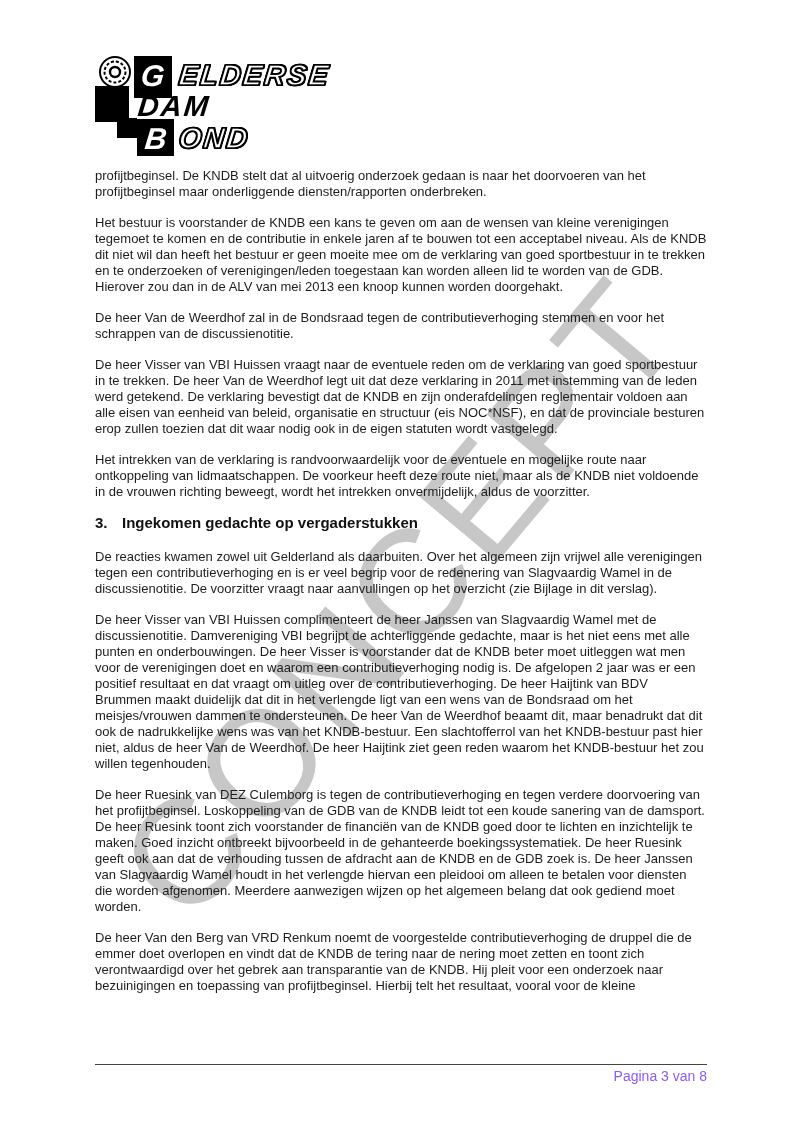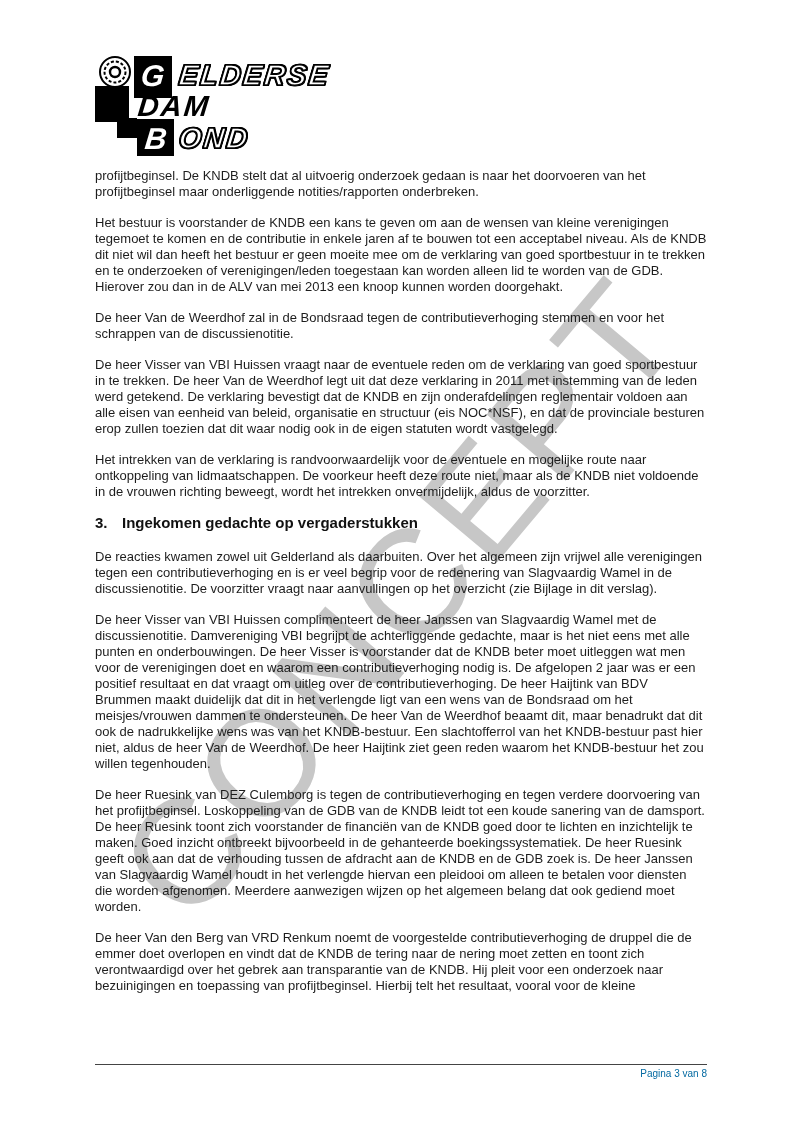--- a/index.html
+++ b/index.html
@@ -69,21 +69,21 @@
   .section-heading {
     display:flex;
     font-size:15px; font-weight:bold; color:#111;
     margin:9px 0 18px 0;
   }
   .section-heading .num { width:27px; flex:none; }
 
   
   .footer { position:absolute; left:95px; top:1064px; width:612px; z-index:1; }
   .footer-rule { border-top:1px solid #444; height:0; width:100%; }
-  .page-number { text-align:right; font-size:10px; margin-top:3px; color:#0369a1; }
+  .page-number { text-align:right; font-size:14px; margin-top:3px; color:#8b5cf6; }
 </style>
 </head>
 <body>
 
 <div class="page">
 
   <div class="watermark">CONCEPT</div>
 
   <div class="logo">
     <span class="piece">
@@ -98,21 +98,21 @@
     <span class="logo-word outline-word w-elderse">ELDERSE</span>
     <div class="sq sq-2"></div>
     <span class="logo-word solid-word w-dam">DAM</span>
     <div class="sq sq-sm"></div>
     <div class="sq sq-b"></div>
     <span class="logo-letter b-letter">B</span>
     <span class="logo-word outline-word w-ond">OND</span>
   </div>
 
   <main class="content">
-    <p>profijtbeginsel. De KNDB stelt dat al uitvoerig onderzoek gedaan is naar het doorvoeren van het profijtbeginsel maar onderliggende notities/rapporten onderbreken.</p>
+    <p>profijtbeginsel. De KNDB stelt dat al uitvoerig onderzoek gedaan is naar het doorvoeren van het profijtbeginsel maar onderliggende diensten/rapporten onderbreken.</p>
     <p>Het bestuur is voorstander de KNDB een kans te geven om aan de wensen van kleine verenigingen tegemoet te komen en de contributie in enkele jaren af te bouwen tot een acceptabel niveau. Als de KNDB dit niet wil dan heeft het bestuur er geen moeite mee om de verklaring van goed sportbestuur in te trekken en te onderzoeken of verenigingen/leden toegestaan kan worden alleen lid te worden van de GDB. Hierover zou dan in de ALV van mei 2013 een knoop kunnen worden doorgehakt.</p>
     <p>De heer Van de Weerdhof zal in de Bondsraad tegen de contributieverhoging stemmen en voor het schrappen van de discussienotitie.</p>
     <p>De heer Visser van VBI Huissen vraagt naar de eventuele reden om de verklaring van goed sportbestuur in te trekken. De heer Van de Weerdhof legt uit dat deze verklaring in 2011 met instemming van de leden werd getekend. De verklaring bevestigt dat de KNDB en zijn onderafdelingen reglementair voldoen aan alle eisen van eenheid van beleid, organisatie en structuur (eis NOC*NSF), en dat de provinciale besturen erop zullen toezien dat dit waar nodig ook in de eigen statuten wordt vastgelegd.</p>
     <p>Het intrekken van de verklaring is randvoorwaardelijk voor de eventuele en mogelijke route naar ontkoppeling van lidmaatschappen. De voorkeur heeft deze route niet, maar als de KNDB niet voldoende in de vrouwen richting beweegt, wordt het intrekken onvermijdelijk, aldus de voorzitter.</p>
 
     <h2 class="section-heading">
       <span class="num">3.</span>
       <span>Ingekomen gedachte op vergaderstukken</span>
     </h2>
 

